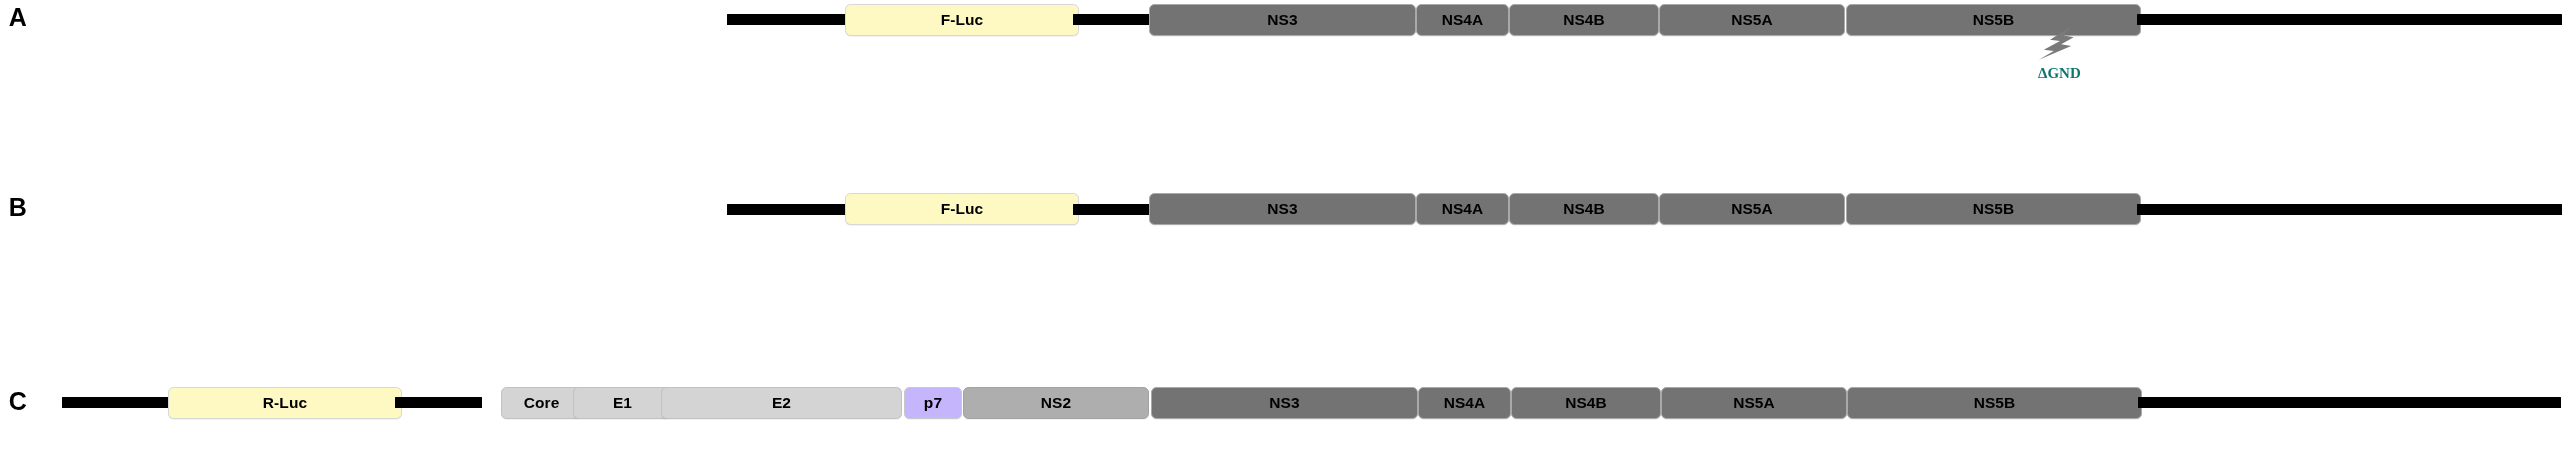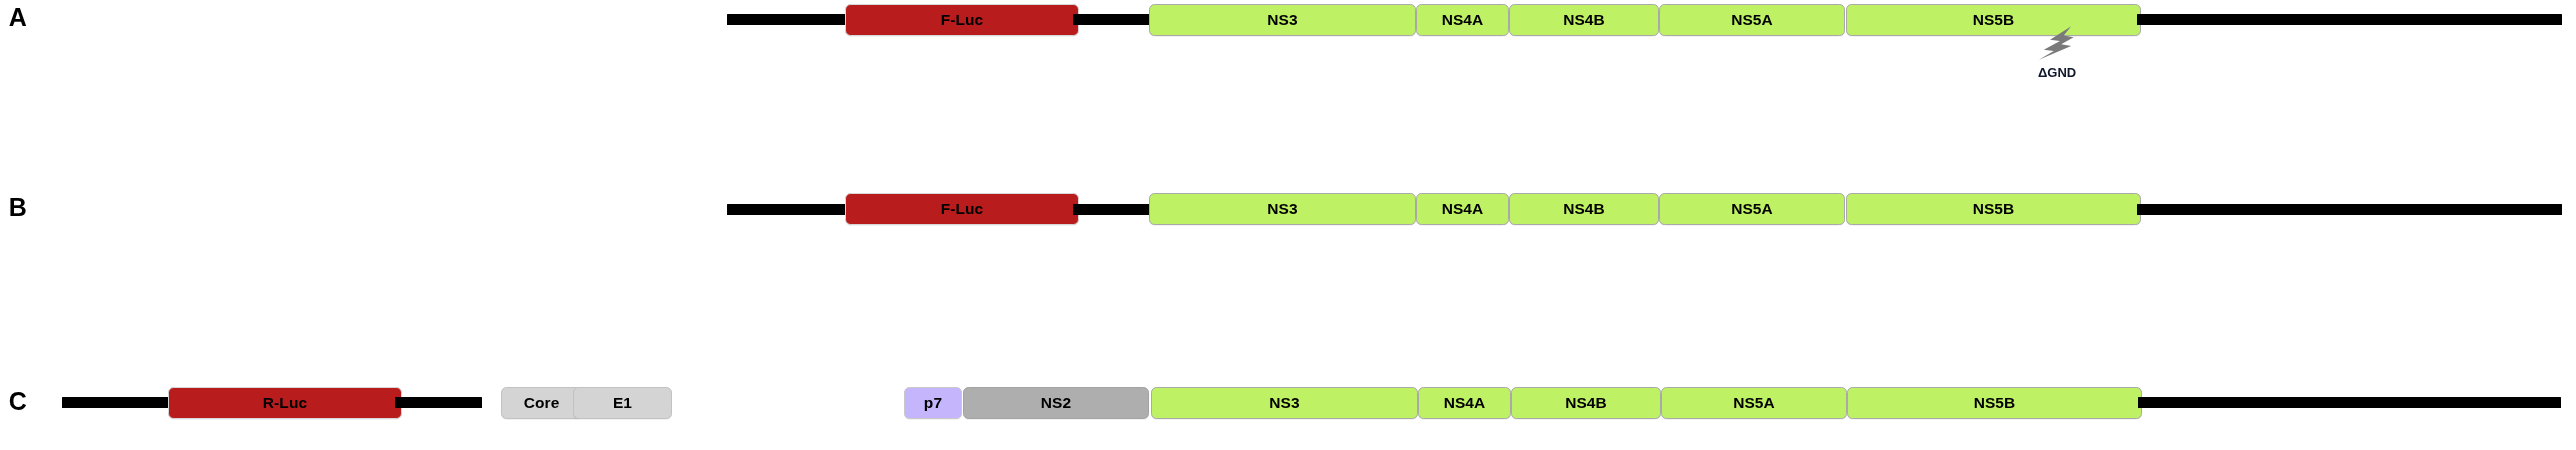--- a/index.html
+++ b/index.html
@@ -63,39 +63,39 @@
     justify-content: center;
     font-family: "Liberation Sans", sans-serif;
     font-weight: bold;
     font-size: 15.5px;
     color: #000000;
     letter-spacing: 0.1px;
     white-space: nowrap;
     box-shadow: 0 0.6px 0.6px rgba(0,0,0,0.10);
   }
 
-  .gene.luc      { background: #b91c1c; border-color: #d8d8d8; }
+  .gene.luc      { background: #fef9c3; border-color: #d8d8d8; }
   .gene.struct   { background: #d4d4d4; border-color: #c2c2c2; }
   .gene.p7       { background: #c4b5fd; border-color: #c9c9c9; }
   .gene.ns2      { background: #aeaeae; border-color: #a3a3a3; }
-  .gene.nonstruct{ background: #bef264; border-color: #a9a9a9; }
+  .gene.nonstruct{ background: #737373; border-color: #a9a9a9; }
 
   
   .bolt {
     position: absolute;
     pointer-events: none;
   }
   .bolt svg { display: block; }
 
   .mut-label {
     position: absolute;
-    font-family: Liberation Sans, sans-serif;
+    font-family: Liberation Serif, serif;
     font-weight: bold;
-    font-size: 13px;
-    color: #0f172a;
+    font-size: 15px;
+    color: #0f766e;
     white-space: nowrap;
   }
 </style>
 </head>
 <body>
 
 <div id="figure">
 
   <div class="panel" style="top:0px;height:68px;">
 
@@ -166,20 +166,21 @@
       <div class="utr" style="left:62px;width:119px;"></div>
 
       <div class="gene luc" style="left:168px;width:234px;">R-Luc</div>
 
       <div class="utr" style="left:395px;width:87px;"></div>
 
       <div class="gene struct" style="left:501px;width:81px;">Core</div>
 
       <div class="gene struct" style="left:573px;width:99px;">E1</div>
 
+      <div class="gene struct" style="left:661px;width:241px;">E2</div>
 
       <div class="gene p7" style="left:904px;width:58px;">p7</div>
 
       <div class="gene ns2" style="left:963px;width:186px;text-align:center;">NS2</div>
 
       <div class="gene nonstruct" style="left:1151px;width:267px;">NS3</div>
 
       <div class="gene nonstruct" style="left:1418px;width:93px;">NS4A</div>
 
       <div class="gene nonstruct" style="left:1511px;width:150px;">NS4B</div>

